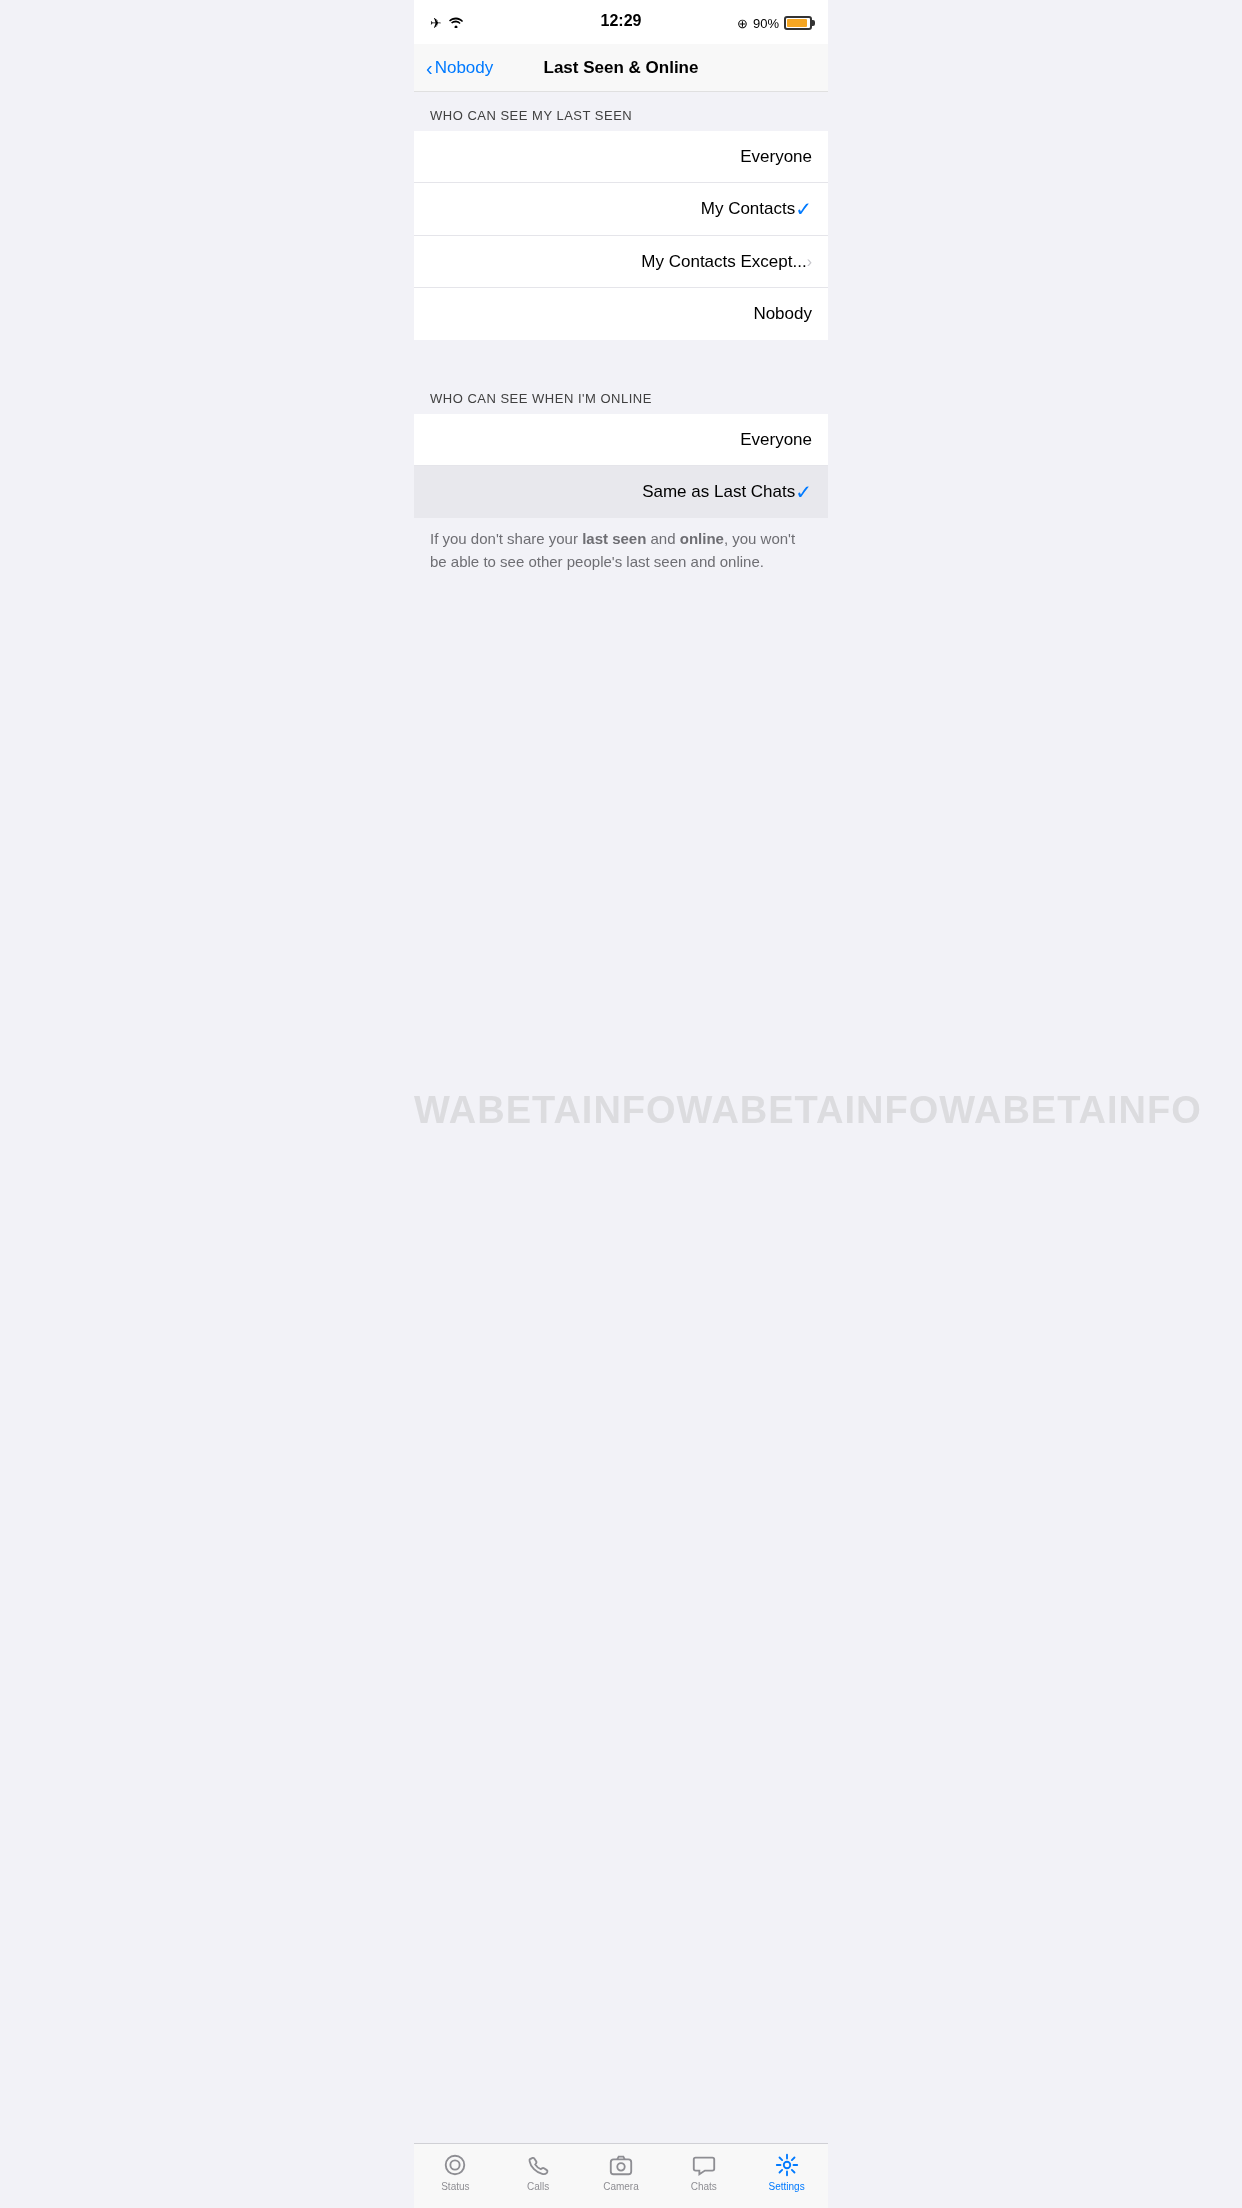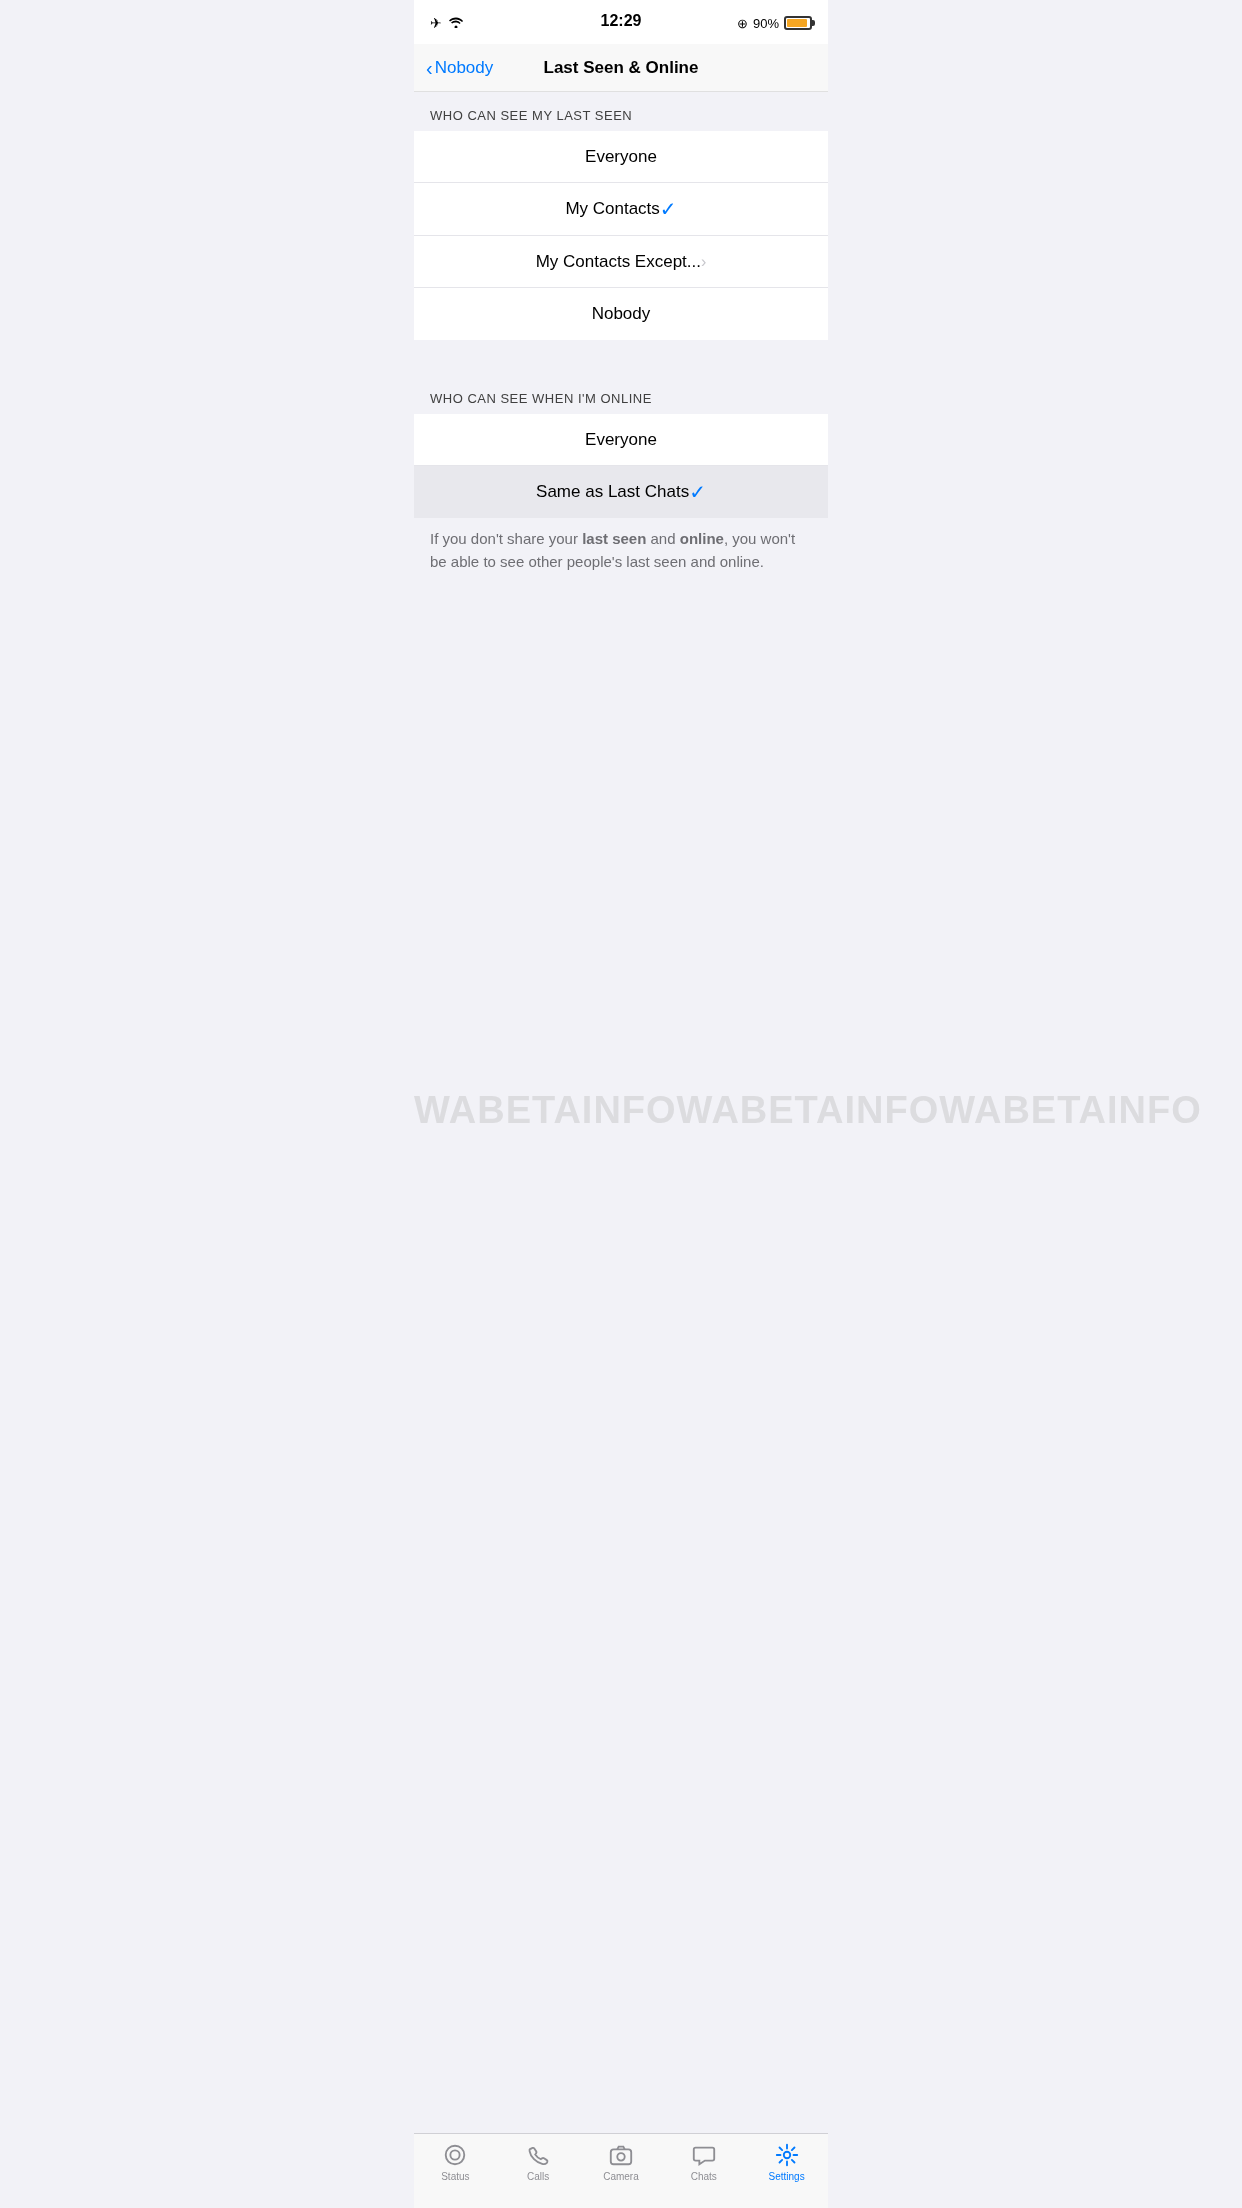--- a/index.html
+++ b/index.html
@@ -136,21 +136,21 @@
     }
 
     
     .list-section {
       background: #fff;
       margin-bottom: 0;
     }
     .list-item {
       display: flex;
       align-items: center;
-      justify-content: center;
+      justify-content: flex-end;
       padding: 14px 16px;
       background: #fff;
       border-bottom: 1px solid #e5e5ea;
       min-height: 52px;
       cursor: pointer;
       position: relative;
     }
     .list-item:last-child {
       border-bottom: none;
     }
@@ -192,21 +192,21 @@
       position: fixed;
       bottom: 0;
       left: 50%;
       transform: translateX(-50%);
       width: 414px;
       background: rgba(248,248,248,0.95);
       border-top: 1px solid #d0d0d5;
       display: flex;
       justify-content: space-around;
       align-items: center;
-      padding: 8px 0 26px;
+      padding: 8px 0 16px;
       z-index: 100;
     }
     .tab-item {
       display: flex;
       flex-direction: column;
       align-items: center;
       gap: 3px;
       cursor: pointer;
       min-width: 60px;
     }

